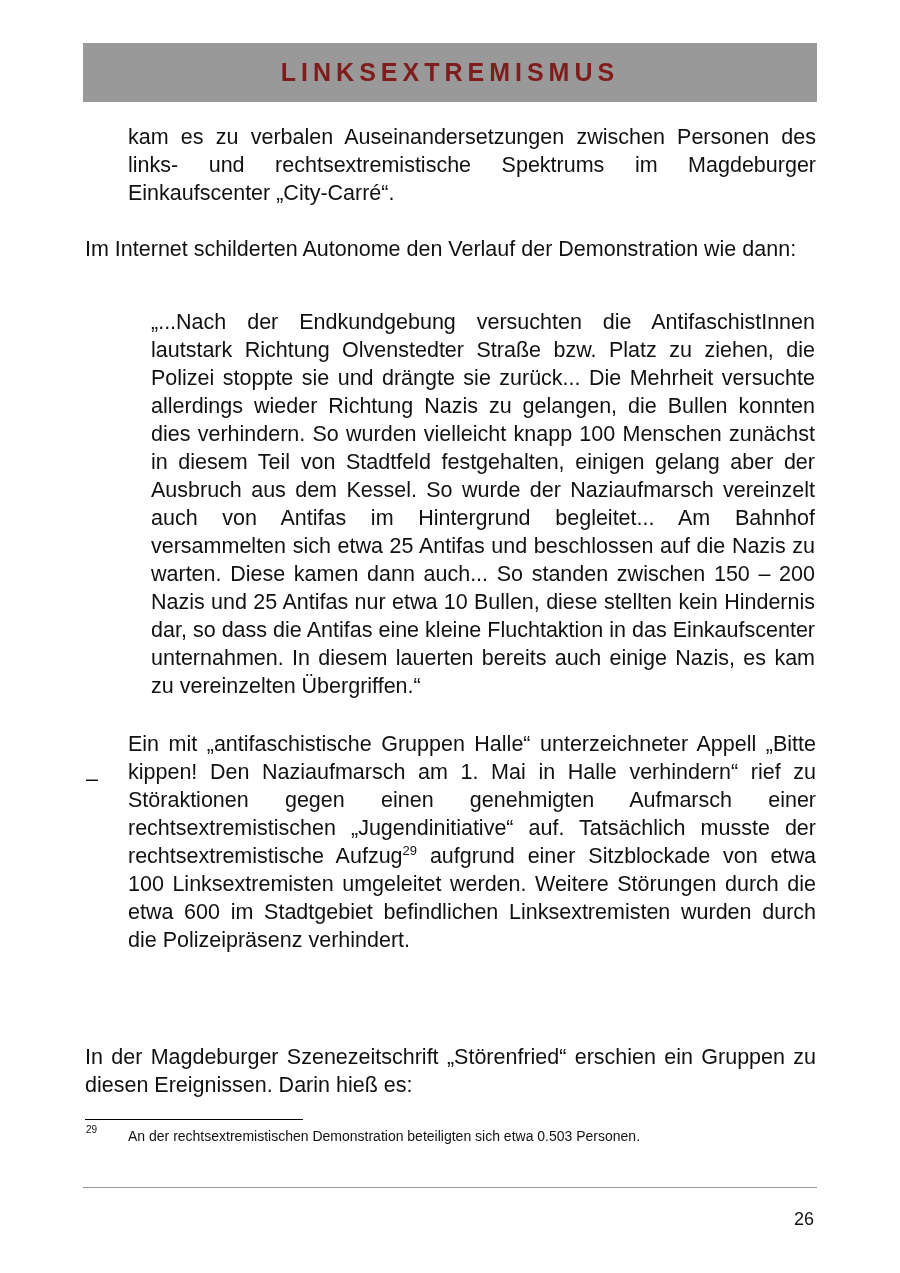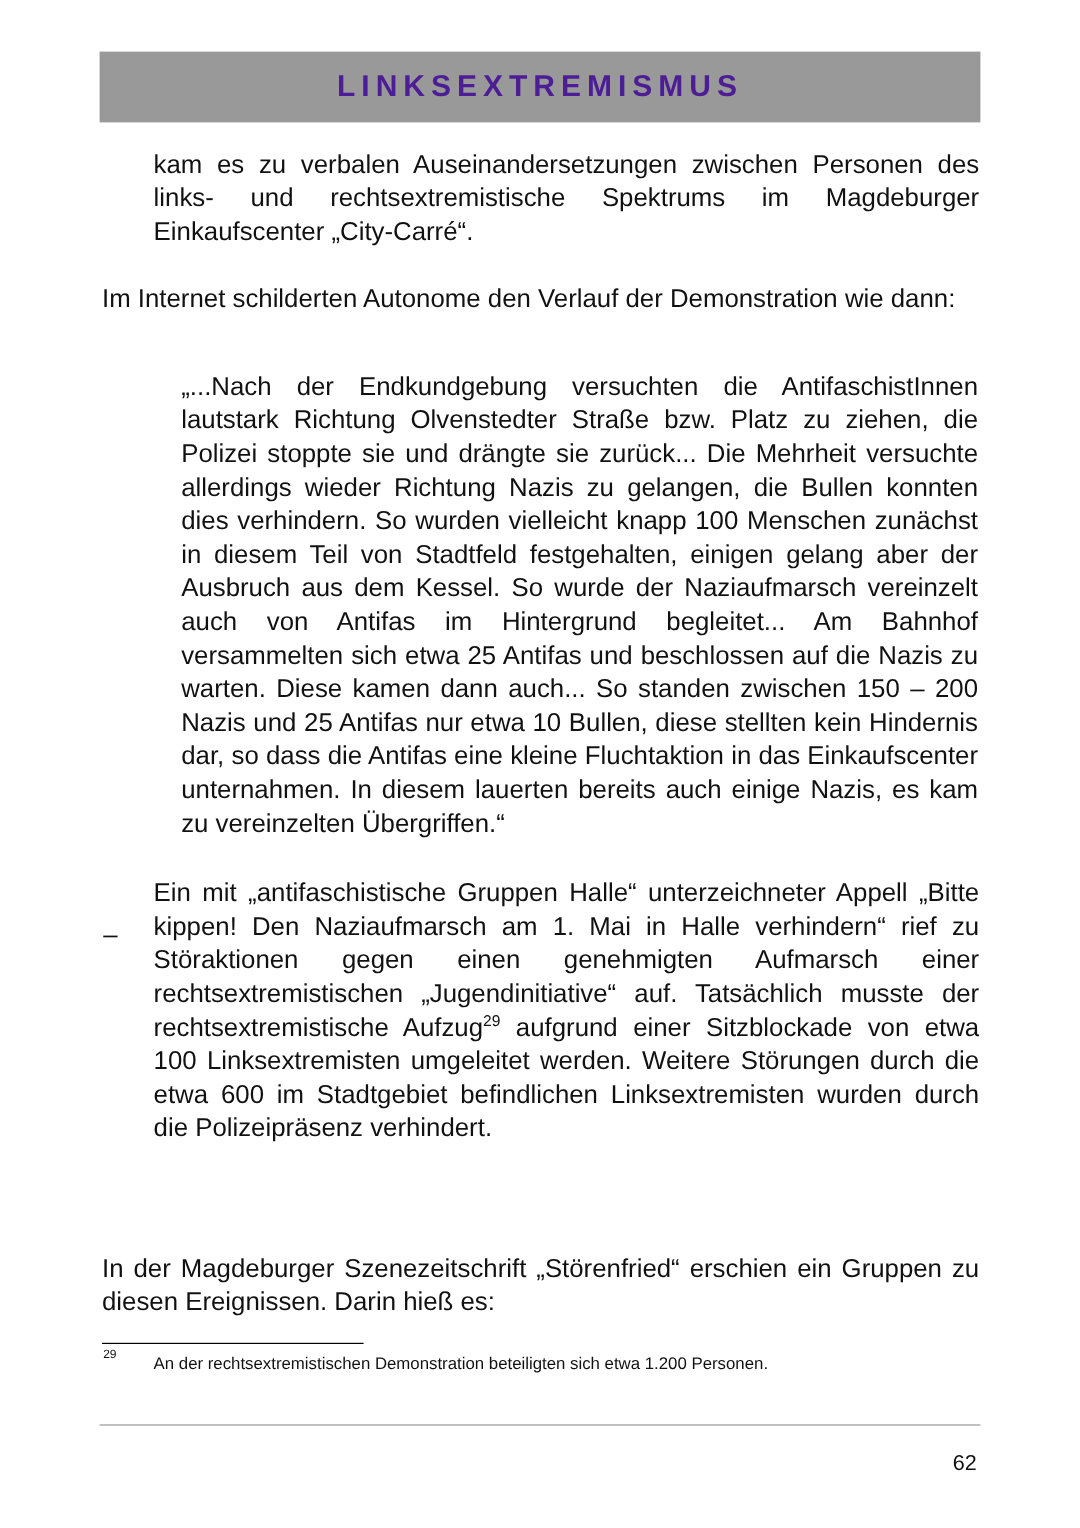--- a/index.html
+++ b/index.html
@@ -1,19 +1,19 @@
 <!DOCTYPE html>
 <html><head>
 <meta charset="utf-8">
 <style>
   html, body { margin:0; padding:0; background:#ffffff; }
   body { width:900px; height:1273px; position:relative; overflow:hidden;
          font-family:"Liberation Sans", sans-serif; color:#111; }
   .header { position:absolute; left:83px; top:43px; width:734px; height:59px;
-            background:#999999; color:#4c1d95; text-align:center;
+            background:#999999; color:#7f1d1d; text-align:center;
             font-weight:bold; font-size:25px; letter-spacing:5px; line-height:59px; }
   .para { position:absolute; font-size:21.5px; line-height:28px; text-align:justify;
           text-align-last:left; }
   .p1 { left:128px; top:123px; width:688px; }
   .p2 { left:85px; top:235px; width:731px; }
   .quote { left:151px; top:308px; width:664px; }
   .item { left:128px; top:730px; width:688px; }
   .dash { position:absolute; left:86px; top:765px; font-size:21.5px; line-height:28px; }
   .p3 { left:85px; top:1043px; width:731px; }
   sup { font-size:13px; line-height:0; vertical-align:super; }
@@ -32,16 +32,16 @@
 <div class="para p2">Im Internet schilderten Autonome den Verlauf der Demonstration wie dann:</div>
 <div class="para quote">„...Nach der Endkundgebung versuchten die AntifaschistInnen lautstark Richtung Olvenstedter Straße bzw. Platz zu ziehen, die Polizei stoppte sie und drängte sie zurück... Die Mehrheit versuchte allerdings wieder Richtung Nazis zu gelangen, die Bullen konnten dies verhindern. So wurden vielleicht knapp 100 Menschen zunächst in diesem Teil von Stadtfeld festgehalten, einigen gelang aber der Ausbruch aus dem Kessel. So wurde der Naziaufmarsch vereinzelt auch von Antifas im Hintergrund begleitet... Am Bahnhof versammelten sich etwa 25 Antifas und beschlossen auf die Nazis zu warten. Diese kamen dann auch... So standen zwischen 150 – 200 Nazis und 25 Antifas nur etwa 10 Bullen, diese stellten kein Hindernis dar, so dass die Antifas eine kleine Fluchtaktion in das Einkaufscenter unternahmen. In diesem lauerten bereits auch einige Nazis, es kam zu vereinzelten Übergriffen.“</div>
 
 <div class="dash">–</div>
 <div class="para item"><span>Ein mit „antifaschistische Gruppen Halle“ unterzeichneter Appell „Bitte kippen! Den Naziaufmarsch am 1. Mai in Halle verhindern“ rief zu Störaktionen gegen einen genehmigten Aufmarsch einer rechtsextremistischen „Jugendinitiative“ auf. Tatsächlich musste der rechtsextremistische Aufzug</span><sup>29</sup><span> aufgrund einer Sitzblockade von etwa 100 Linksextremisten umgeleitet werden. Weitere Störungen durch die etwa 600 im Stadtgebiet befindlichen Linksextremisten wurden durch die Polizeipräsenz verhindert.</span></div>
 
 <div class="para p3">In der Magdeburger Szenezeitschrift „Störenfried“ erschien ein Gruppen zu diesen Ereignissen. Darin hieß es:</div>
 
 <div class="fn-rule"></div>
 <div class="fn-num">29</div>
-<div class="fn-text">An der rechtsextremistischen Demonstration beteiligten sich etwa 1.200 Personen.</div>
+<div class="fn-text">An der rechtsextremistischen Demonstration beteiligten sich etwa 0.503 Personen.</div>
 
 <div class="footer-rule"></div>
-<div class="page-num">62</div>
+<div class="page-num">26</div>
 
 </body></html>

